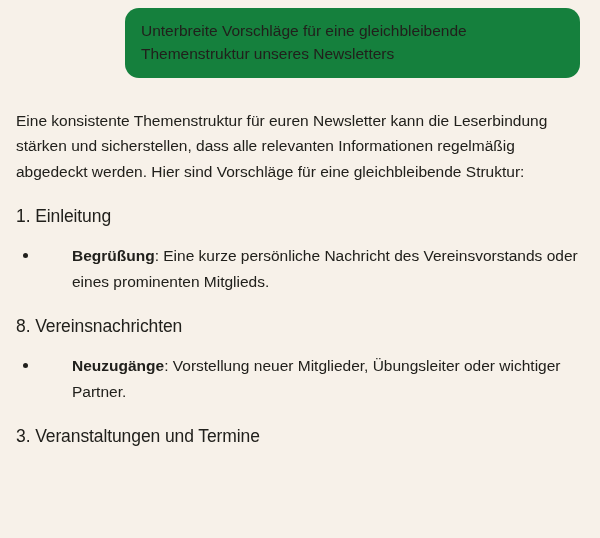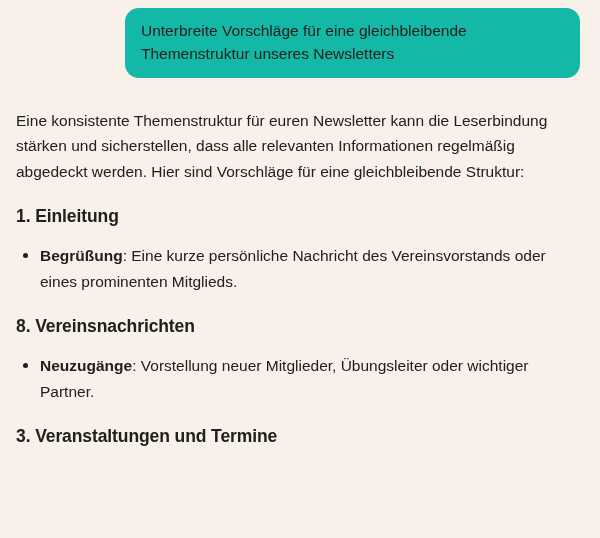--- a/index.html
+++ b/index.html
@@ -12,42 +12,43 @@
     line-height: 1.65;
     overflow: hidden;
     -webkit-font-smoothing: antialiased;
   }
   .user-row {
     display: flex;
     justify-content: flex-end;
     padding: 8px 20px 0 20px;
   }
   .user-bubble {
-    background: #14b8a6;
+    background: #15803d;
     border-radius: 14px;
     padding: 11px 16px 12px 16px;
     max-width: 455px;
     line-height: 1.5;
   }
   .assistant {
     padding: 26px 18px 0 16px;
   }
   .intro { margin: 4px 0 4px 0; }
   h3.section-heading {
     font-size: 17.5px;
-    font-weight: 700;
+    font-weight: 400;
     letter-spacing: -0.1px;
     margin: 22px 0 15px 0;
     line-height: 1.25;
   }
   ul.bullet-list { list-style: none; }
   ul.bullet-list li {
     display: flex;
     align-items: flex-start;
     margin: 0 0 9px 0;
+    gap: 32px;
   }
   .bullet-dot {
     flex: 0 0 auto;
     width: 5px;
     height: 5px;
     border-radius: 50%;
     background: #21201C;
     margin: 10px 12px 0 7px;
   }
   .li-text { flex: 1 1 auto; }

